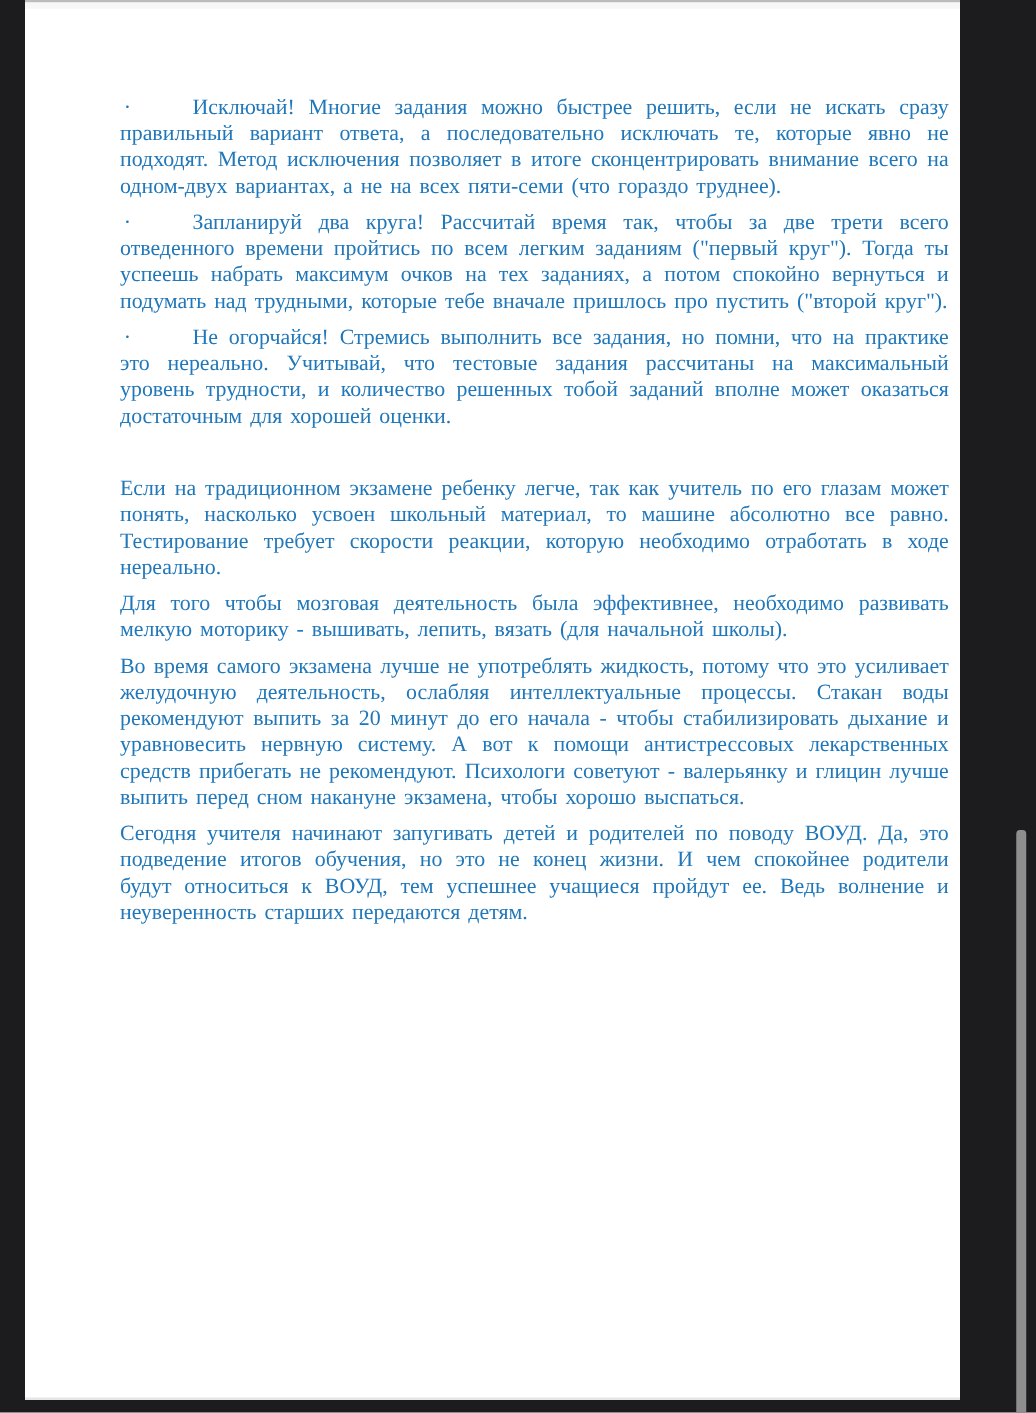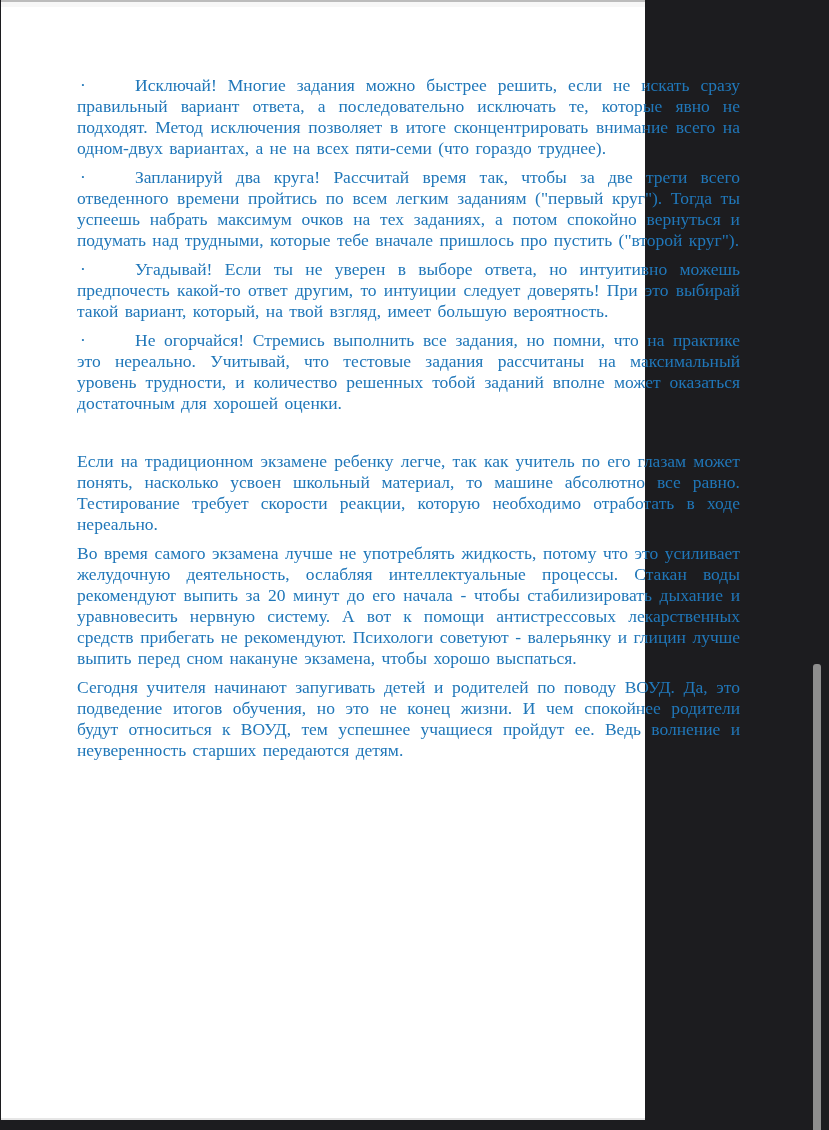--- a/index.html
+++ b/index.html
@@ -11,23 +11,23 @@
     overflow: hidden;
     position: relative;
     font-family: "Liberation Serif", "DejaVu Serif", serif;
   }
   .viewer {
     position: absolute;
     inset: 0;
   }
   .paper {
     position: absolute;
-    left: 1px;
+    left: 20px;
     top: 0;
-    width: 644px;
+    width: 748px;
     height: 1120px;
     background: #ffffff;
     padding-left: 21px;
   }
   .paper-top-line {
     position: absolute;
     top: 0; left: 0; right: 0;
     height: 2px;
     background: #bcbcbc;
   }
@@ -84,28 +84,28 @@
     <div class="paper-top-line"></div>
     <div class="paper-top-shade"></div>
 
     <div class="content">
 
       <p><span class="bullet-char">·</span><span>Исключай! Многие задания можно быстрее решить, если не искать сразу правильный вариант ответа, а последовательно исключать те, которые явно не подходят. Метод исключения позволяет в итоге сконцентрировать внимание всего на одном-двух вариантах, а не на всех пяти-семи (что гораздо труднее).</span></p>
 
       <p><span class="bullet-char">·</span><span>Запланируй два круга! Рассчитай время так, чтобы за две трети всего отведенного времени пройтись по всем легким заданиям ("первый круг"). Тогда ты успеешь набрать максимум очков на тех заданиях, а потом спокойно вернуться и подумать над трудными, которые тебе вначале пришлось про пустить ("второй круг").</span></p>
 
 
-      <p><span class="bullet-char">·</span><span>Угадывай! Если ты не уверен в выборе ответа, но интуитивно можешь предпочесть какой-то ответ другим, то интуиции следует доверять! При это выбирай такой вариант, который, на твой взгляд, имеет большую вероятность.</span></p>
 
       <p><span class="bullet-char">·</span><span>Не огорчайся! Стремись выполнить все задания, но помни, что на практике это нереально. Учитывай, что тестовые задания рассчитаны на максимальный уровень трудности, и количество решенных тобой заданий вполне может оказаться достаточным для хорошей оценки.</span></p>
 
       <div class="para-gap"></div>
 
       <p><span>Если на традиционном экзамене ребенку легче, так как учитель по его глазам может понять, насколько усвоен школьный материал, то машине абсолютно все равно. Тестирование требует скорости реакции, которую необходимо отработать в ходе нереально.</span></p>
 
+      <p><span>Для того чтобы мозговая деятельность была эффективнее, необходимо развивать мелкую моторику - вышивать, лепить, вязать (для начальной школы).</span></p>
 
       <p><span>Во время самого экзамена лучше не употреблять жидкость, потому что это усиливает желудочную деятельность, ослабляя интеллектуальные процессы. Стакан воды рекомендуют выпить за 20 минут до его начала - чтобы стабилизировать дыхание и уравновесить нервную систему. А вот к помощи антистрессовых лекарственных средств прибегать не рекомендуют. Психологи советуют - валерьянку и глицин лучше выпить перед сном накануне экзамена, чтобы хорошо выспаться.</span></p>
 
       <p><span>Сегодня учителя начинают запугивать детей и родителей по поводу ВОУД. Да, это подведение итогов обучения, но это не конец жизни. И чем спокойнее родители будут относиться к ВОУД, тем успешнее учащиеся пройдут ее. Ведь волнение и неуверенность старших передаются детям.</span></p>
 
     </div>
 
     <div class="paper-bottom-line"></div>
   </div>
 

